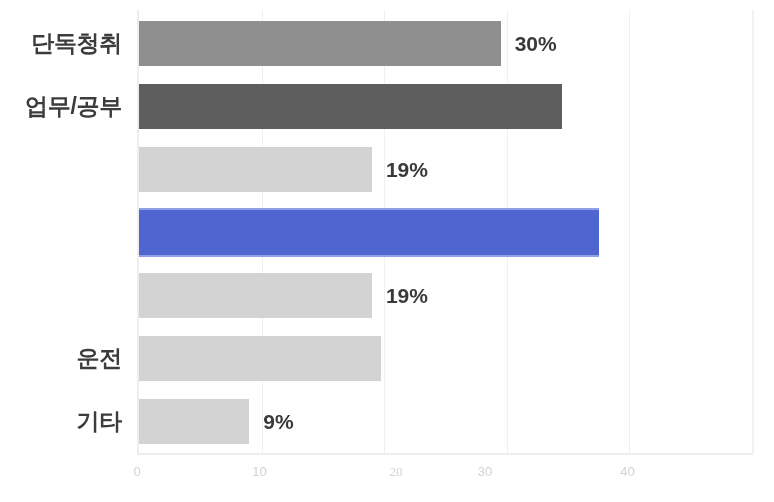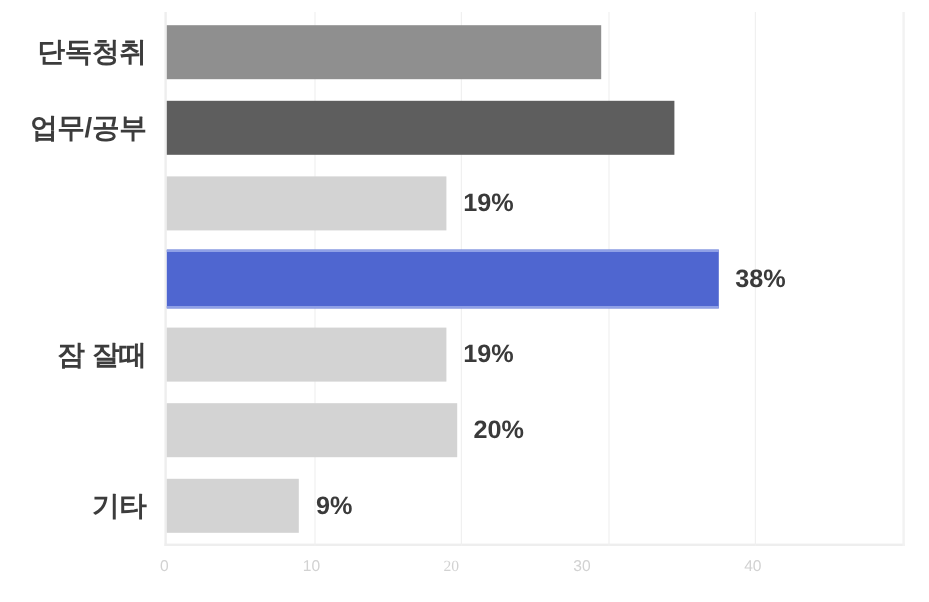--- a/index.html
+++ b/index.html
@@ -125,50 +125,49 @@
   <div id="gridlines">
       <div class="gridline" style="left: 261.6px;"></div>
       <div class="gridline" style="left: 384.2px;"></div>
       <div class="gridline" style="left: 506.8px;"></div>
       <div class="gridline" style="left: 629.4px;"></div>
     </div>
   <div id="rows">
       <div class="row" style="top: 12px;">
         <div class="cat-label">단독청취</div>
         <div class="bar" style="width: 361.67px; background: rgb(143, 143, 143);"></div>
+        <div class="val-label" style="left: 514.67px;">30%</div>
       </div>
       <div class="row" style="top: 75px; text-align: center;">
         <div class="cat-label">업무/공부</div>
         <div class="bar" style="width: 422.97px; background: rgb(94, 94, 94);"></div>
       </div>
       <div class="row" style="top: 138px;">
         <div class="bar" style="width: 232.94px; background: rgb(211, 211, 211);"></div>
         <div class="val-label" style="left: 385.94px;">19%</div>
       </div>
       <div class="row" style="top: 201px;">
         <div class="bar accent" style="width: 459.75px; background: rgb(79, 102, 208);"></div>
-        <div class="val-label" style="left: 612.75px;">38%</div>
       </div>
       <div class="row" style="top: 264px;">
-        <div class="cat-label">잠 잘때</div>
         <div class="bar" style="width: 232.94px; background: rgb(211, 211, 211);"></div>
         <div class="val-label" style="left: 385.94px;">19%</div>
       </div>
       <div class="row" style="top: 327px;">
+        <div class="cat-label">운전</div>
         <div class="bar" style="width: 241.522px; background: rgb(211, 211, 211);"></div>
-        <div class="val-label" style="left: 394.522px;">20%</div>
       </div>
       <div class="row" style="top: 390px;">
         <div class="cat-label">기타</div>
         <div class="bar" style="width: 110.34px; background: rgb(211, 211, 211);"></div>
         <div class="val-label" style="left: 263.34px;">9%</div>
       </div>
     </div>
   <div id="ticks">
       <div class="tick" style="left: 137px;">0</div>
       <div class="tick" style="left: 259.6px;">10</div>
-      <div class="tick" style="left: 376px; font-family: Liberation Serif, serif;">20</div>
+      <div class="tick" style="left: 396px; font-family: Liberation Serif, serif;">20</div>
       <div class="tick" style="left: 485px;">30</div>
       <div class="tick" style="left: 627.4px;">40</div>
       <div class="tick" style="left: 792px;">50</div>
     </div>
 
 </div>
 
 </body></html>

